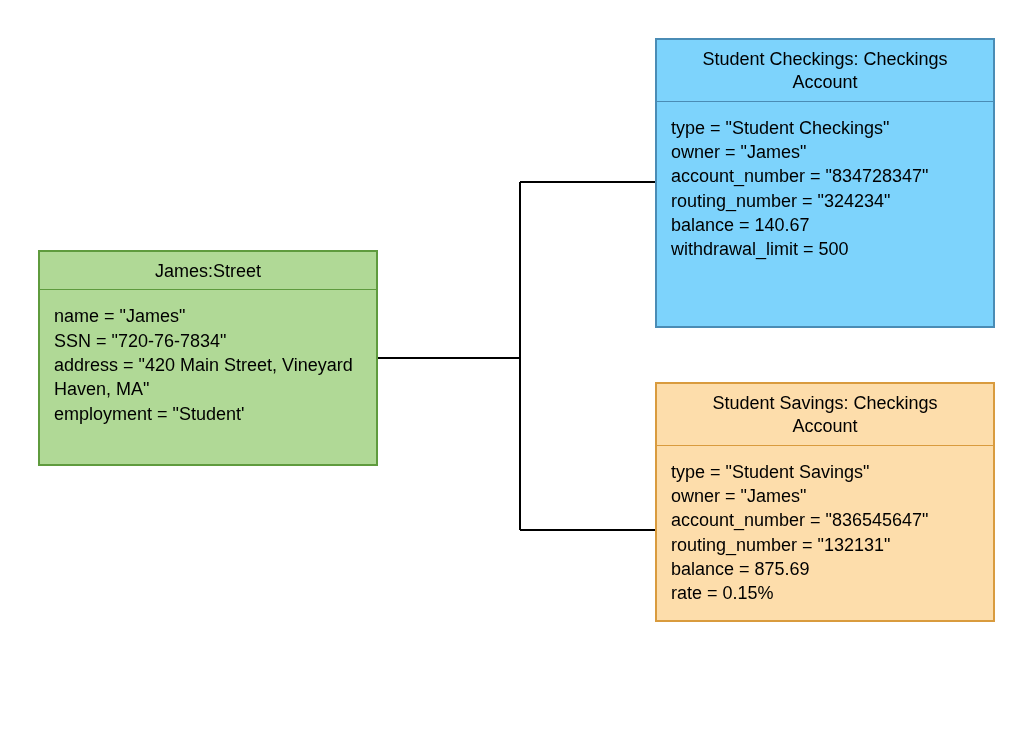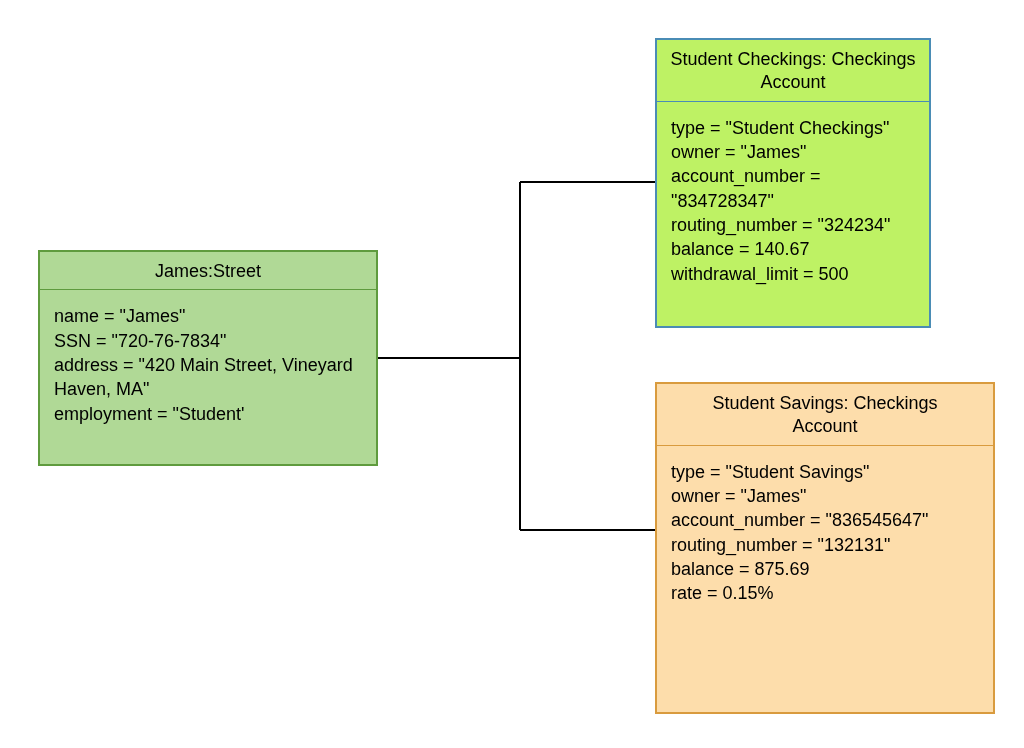--- a/index.html
+++ b/index.html
@@ -43,33 +43,33 @@
     height: 216px;
     background: #b0d996;
     border-color: #5f9b3e;
   }
   .client .title { border-bottom-color: #5f9b3e; }
 
   
   .checkings {
     left: 655px;
     top: 38px;
-    width: 276px;
+    width: 340px;
     height: 290px;
-    background: #bef264;
+    background: #7dd3fc;
     border-color: #4a8cb5;
   }
   .checkings .title { border-bottom-color: #4a8cb5; }
 
   
   .savings {
     left: 655px;
     top: 382px;
     width: 340px;
-    height: 332px;
+    height: 240px;
     background: #fdddab;
     border-color: #d99b3e;
   }
   .savings .title { border-bottom-color: #d99b3e; }
 
   svg.connectors {
     position: absolute;
     left: 0; top: 0;
     width: 1024px; height: 748px;
     pointer-events: none;

